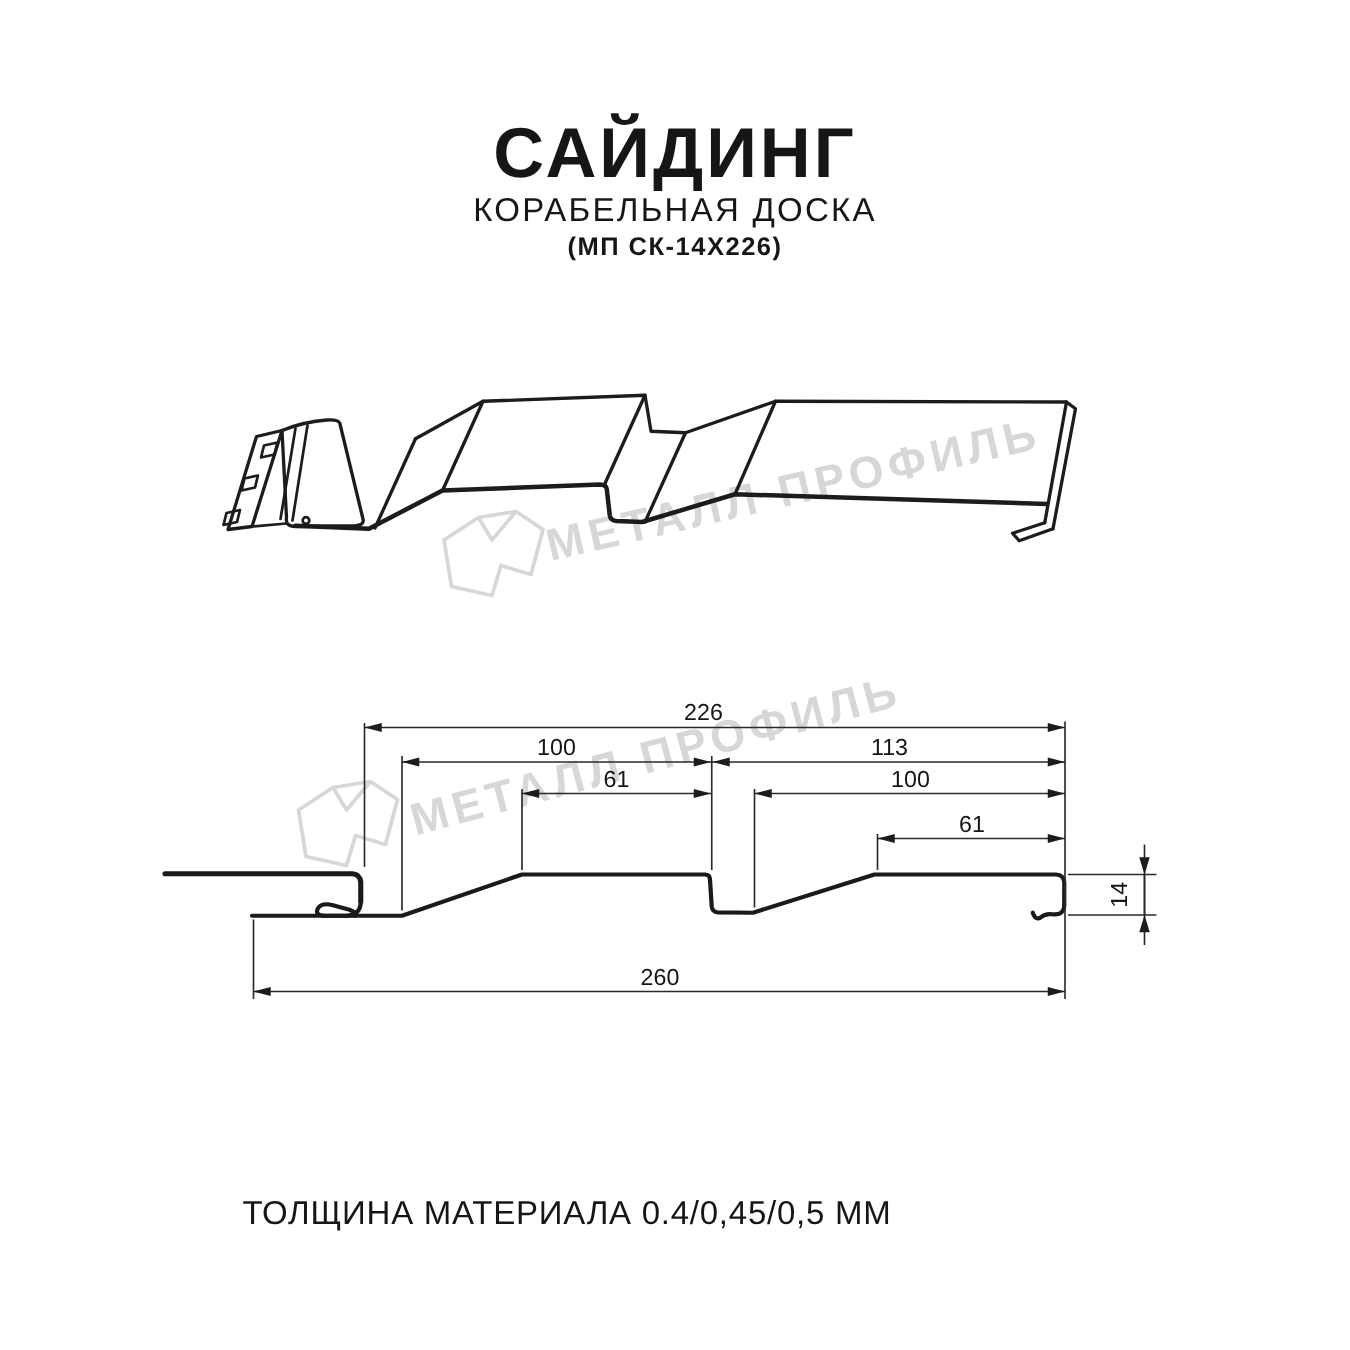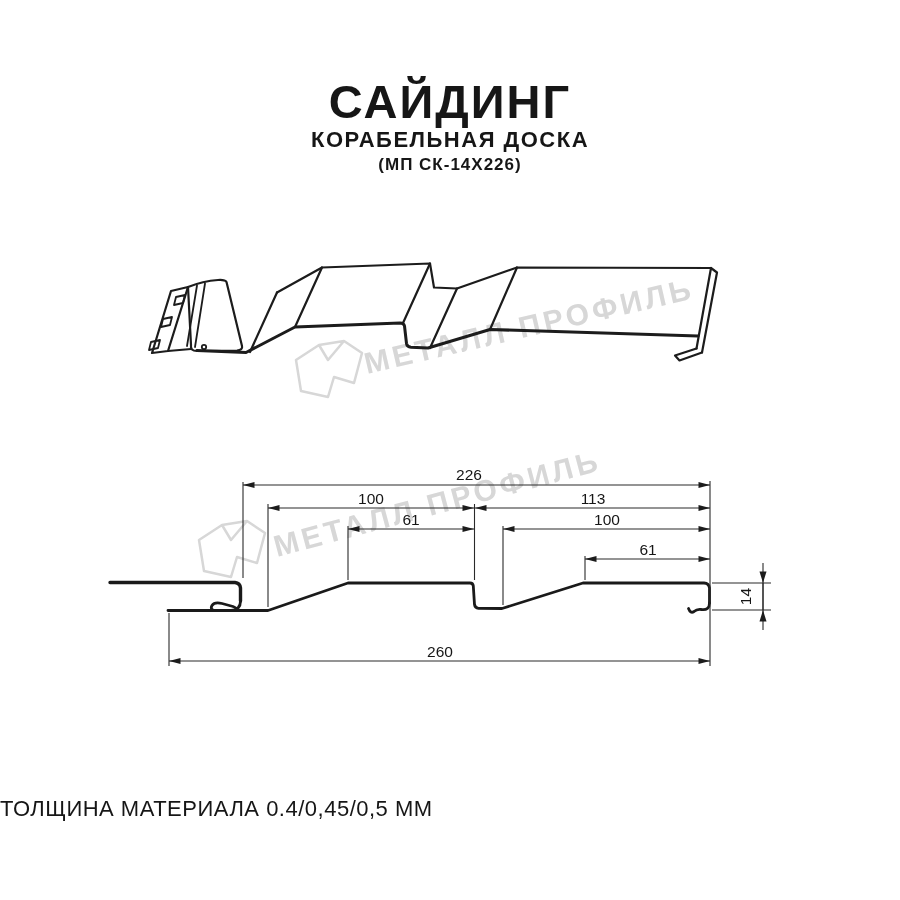--- a/index.html
+++ b/index.html
@@ -1,22 +1,22 @@
 <!DOCTYPE html>
 <html><head>
 <meta charset="utf-8">
 <style>
   html,body{margin:0;padding:0;background:#fff;}
   body{width:900px;height:900px;position:relative;overflow:hidden;
        font-family:"Liberation Sans", sans-serif;color:#161616;}
   .hdr{position:absolute;left:0;width:900px;text-align:center;line-height:1;}
   .title{top:78px;font-size:47px;font-weight:700;letter-spacing:2px;}
-  .subtitle{top:129px;font-size:22px;font-weight:700;letter-spacing:1.5px;}
+  .subtitle{top:129px;font-size:22px;font-weight:400;letter-spacing:1.5px;}
   .code{top:156px;font-size:17px;font-weight:700;letter-spacing:1px;}
-  .footer{position:absolute;left:0;top:796px;width:756px;text-align:left;
+  .footer{position:absolute;left:0;top:796px;width:756px;text-align:center;
           font-size:22px;font-weight:500;letter-spacing:0.5px;}
   svg{position:absolute;left:0;top:0;}
   .wm-text{font-weight:700;font-size:30px;letter-spacing:3.5px;fill:#d7d7d7;}
   .dim-label{font-size:15.5px;fill:#161616;font-weight:500;}
   .dline{stroke:#2a2a2a;stroke-width:1.1;fill:none;}
   .arr{fill:#1c1c1c;stroke:none;}
   .p3d{stroke:#1c1c1c;stroke-width:2.2;fill:none;stroke-linecap:round;stroke-linejoin:round;}
   .p3dthick{stroke:#1c1c1c;stroke-width:3;fill:none;stroke-linecap:round;stroke-linejoin:round;}
   .p3dthin{stroke:#1c1c1c;stroke-width:1.8;fill:none;stroke-linecap:round;stroke-linejoin:round;}
   .prof{stroke:#1a1a1a;stroke-width:2.8;fill:none;stroke-linecap:round;stroke-linejoin:round;}

